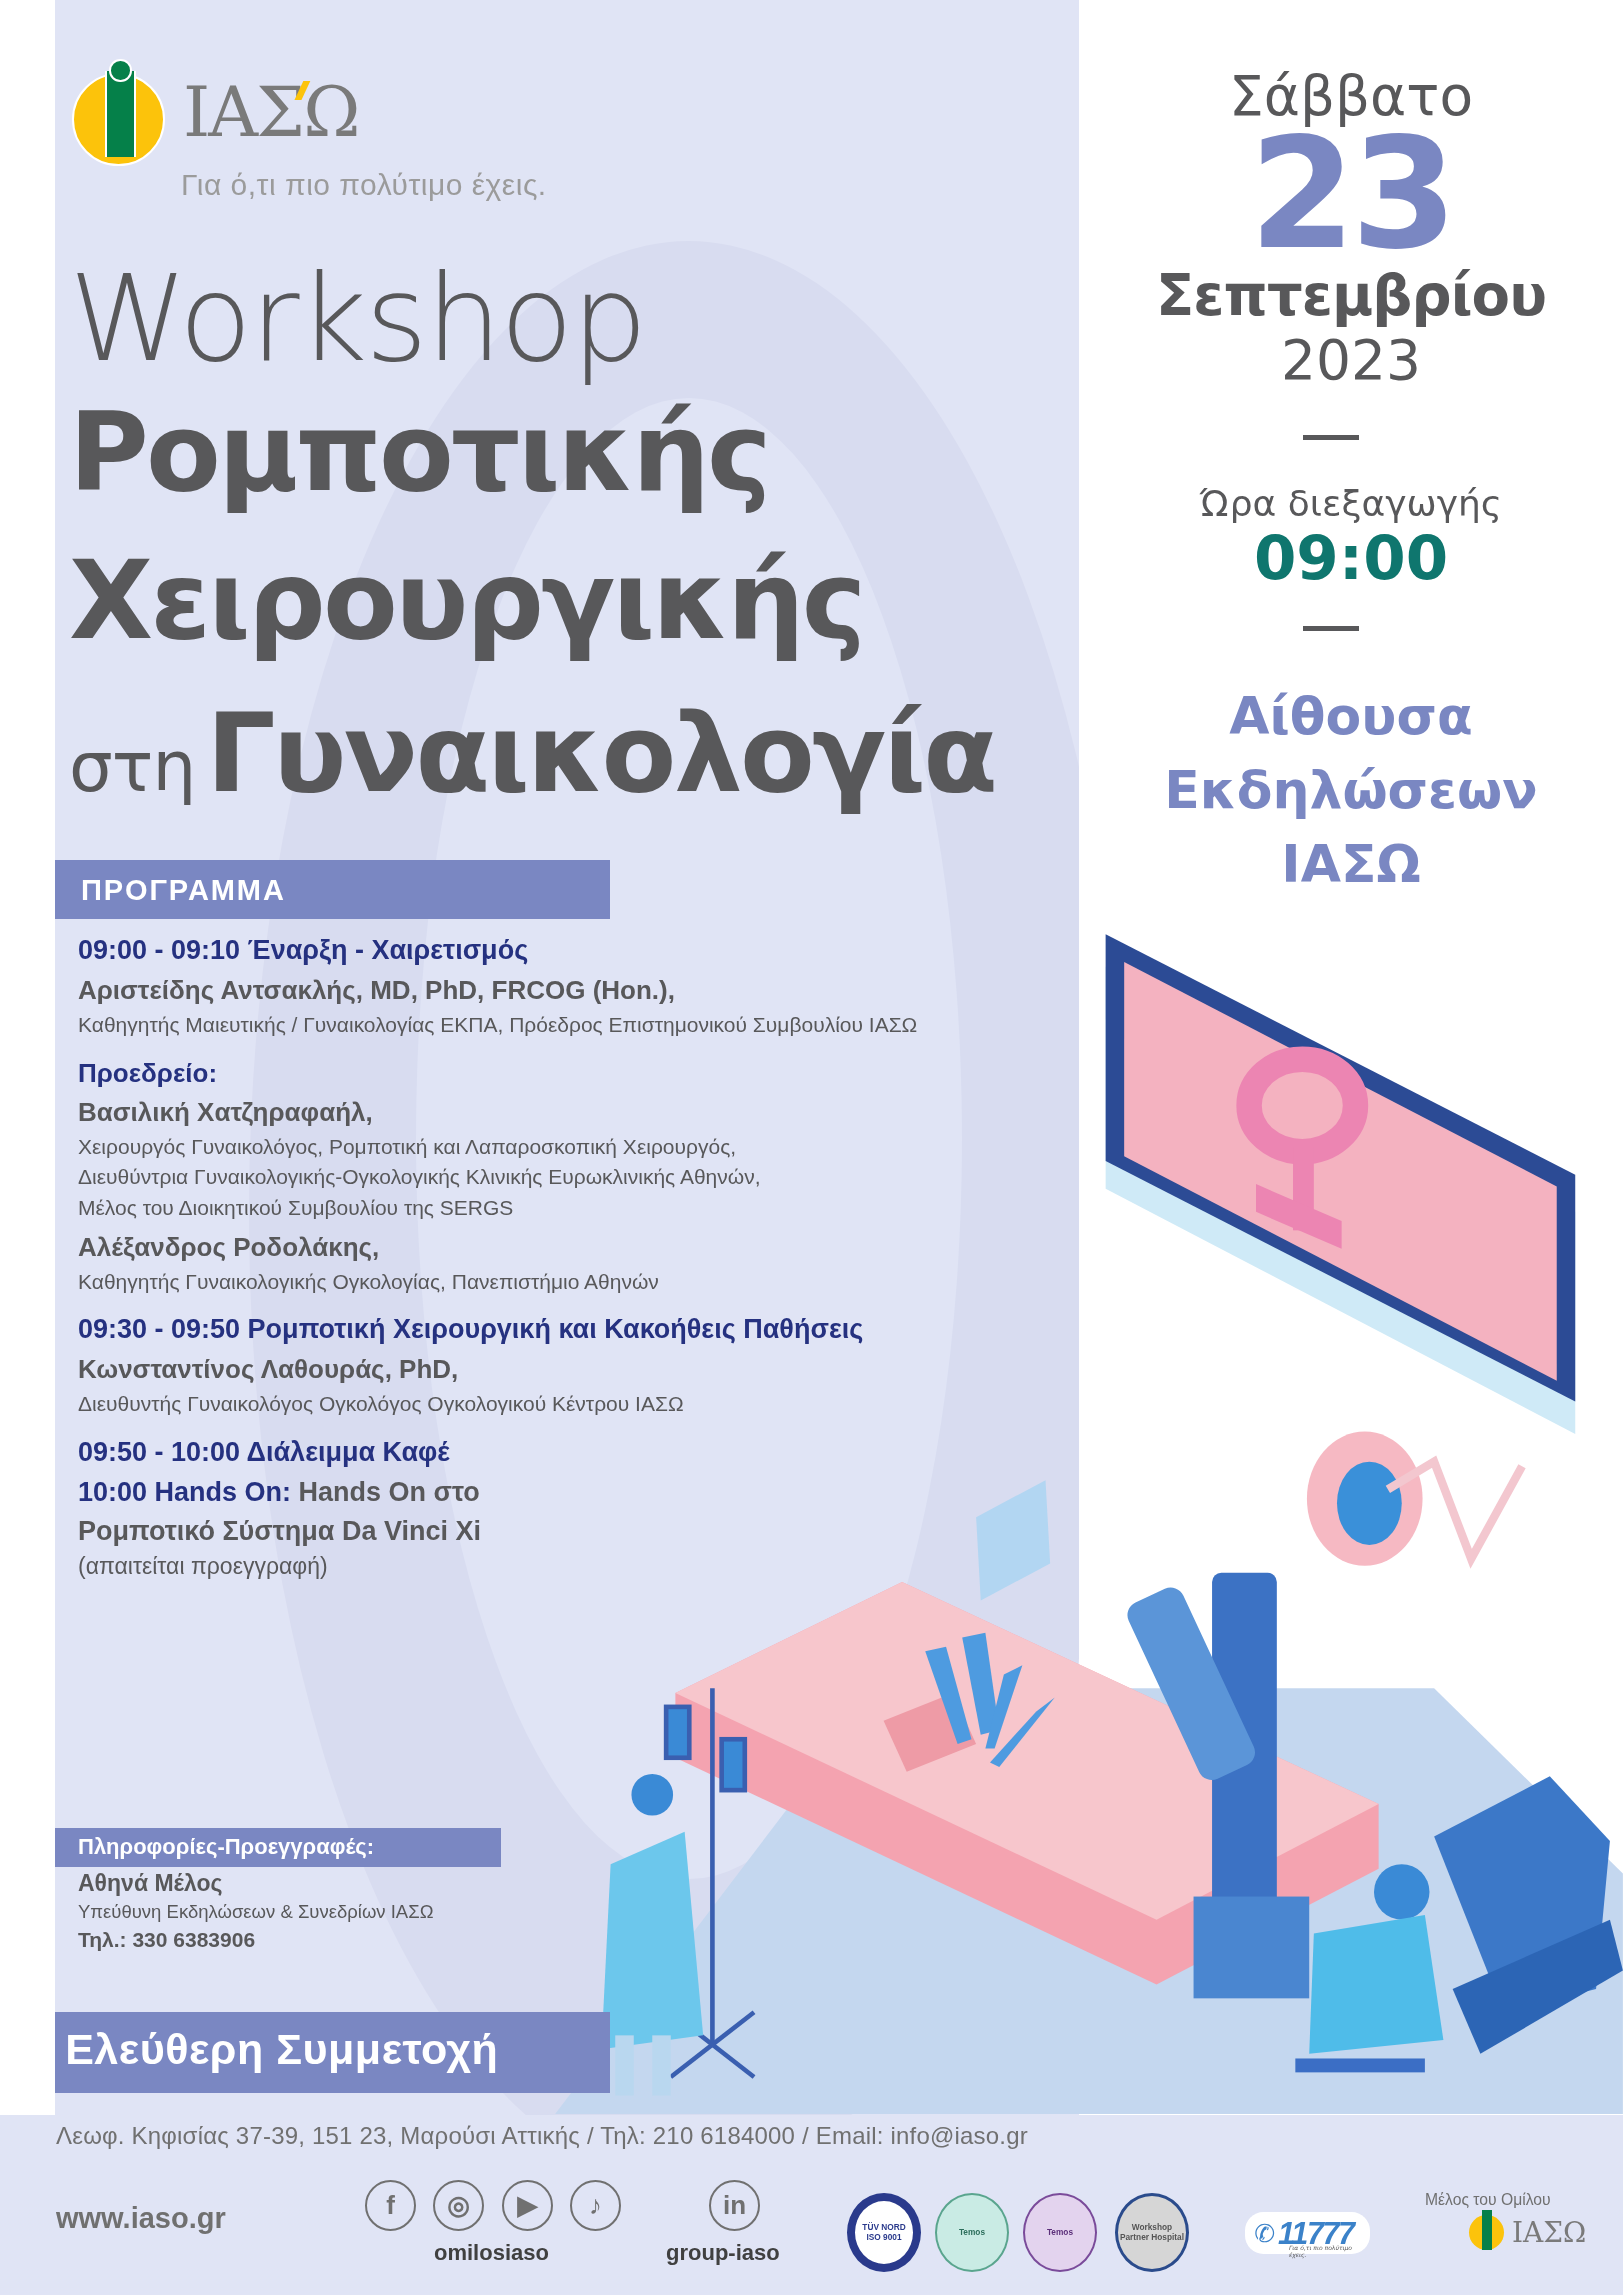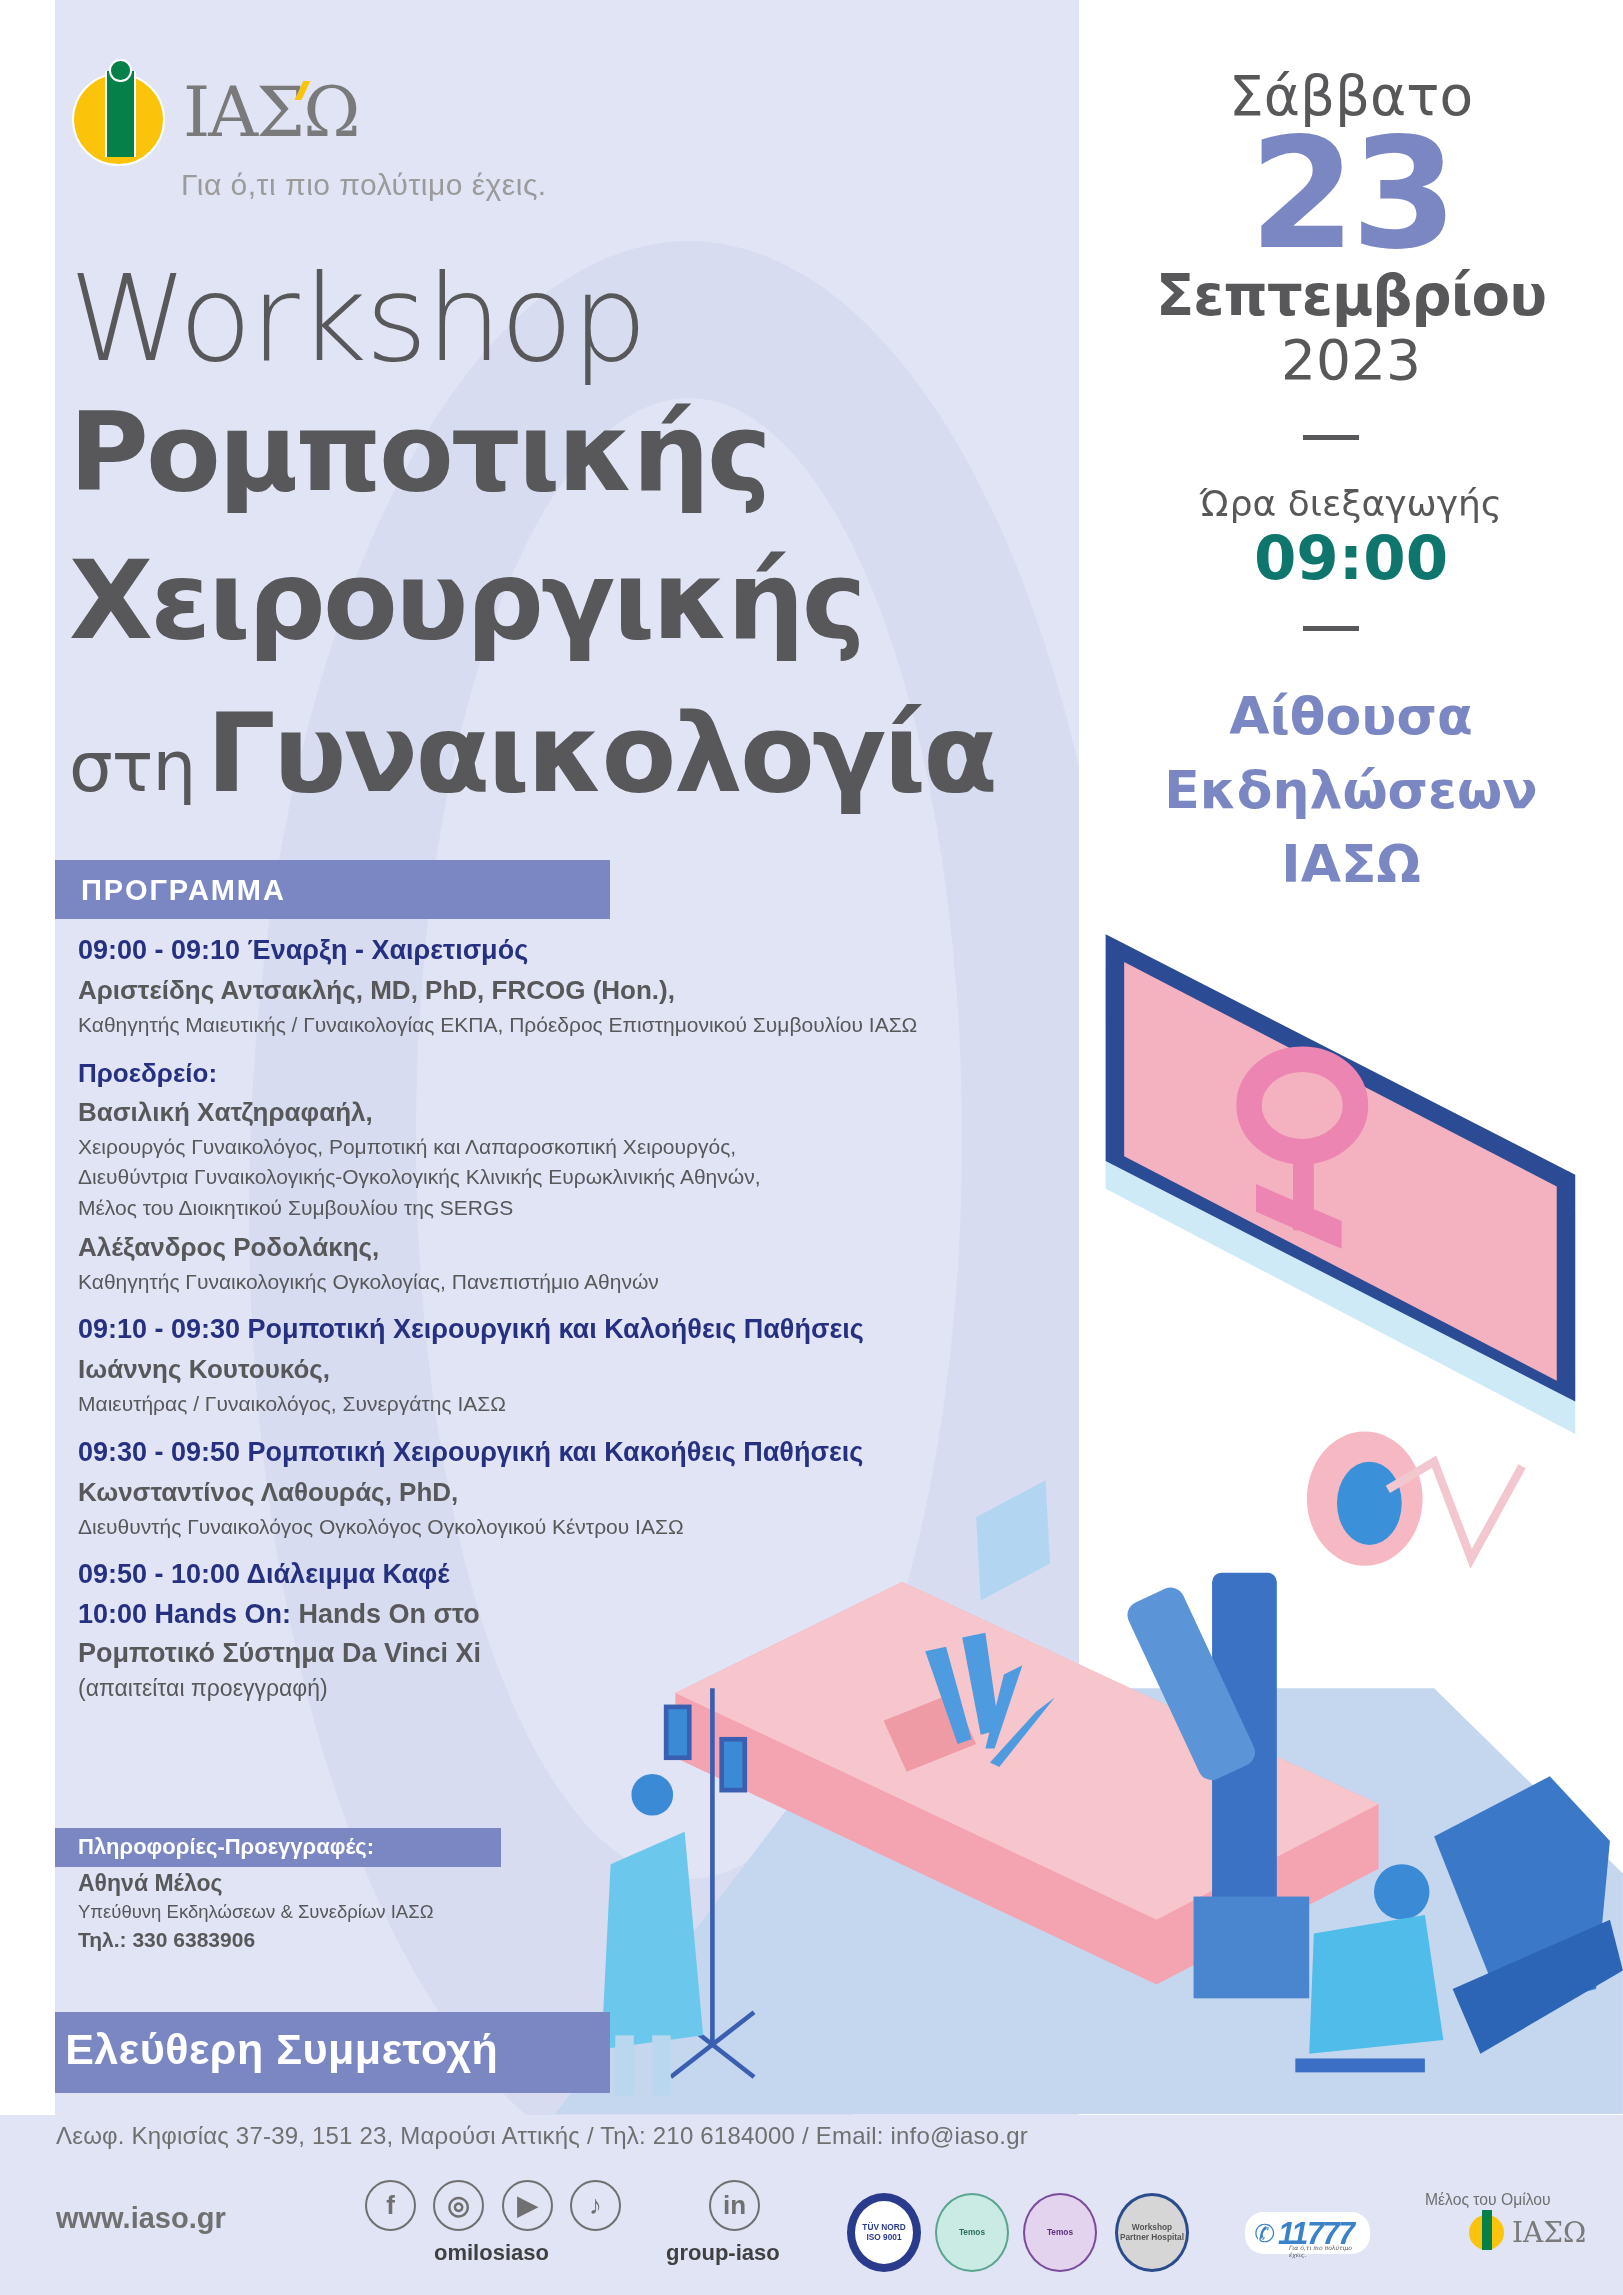--- a/index.html
+++ b/index.html
@@ -213,25 +213,20 @@
   <div class="slot">
     <div class="chair-label">Προεδρείο:</div>
     <div class="speaker">Βασιλική Χατζηραφαήλ,</div>
     <div class="role">Χειρουργός Γυναικολόγος, Ρομποτική και Λαπαροσκοπική Χειρουργός,</div>
     <div class="role">Διευθύντρια Γυναικολογικής-Ογκολογικής Κλινικής Ευρωκλινικής Αθηνών,</div>
     <div class="role">Μέλος του Διοικητικού Συμβουλίου της SERGS</div>
     <div class="speaker" style="margin-top:4.6px">Αλέξανδρος Ροδολάκης,</div>
     <div class="role">Καθηγητής Γυναικολογικής Ογκολογίας, Πανεπιστήμιο Αθηνών</div>
   </div>
 
-  <div class="slot">
-    <div class="slot-title">09:10 - 09:30 Ρομποτική Χειρουργική και Καλοήθεις Παθήσεις</div>
-    <div class="speaker">Ιωάννης Κουτουκός,</div>
-    <div class="role">Μαιευτήρας / Γυναικολόγος, Συνεργάτης ΙΑΣΩ</div>
-  </div>
 
   <div class="slot">
     <div class="slot-title">09:30 - 09:50 Ρομποτική Χειρουργική και Κακοήθεις Παθήσεις</div>
     <div class="speaker">Κωνσταντίνος Λαθουράς, PhD,</div>
     <div class="role">Διευθυντής Γυναικολόγος Ογκολόγος Ογκολογικού Κέντρου ΙΑΣΩ</div>
   </div>
 
   <div class="slot">
     <div class="slot-title">09:50 - 10:00 Διάλειμμα Καφέ</div>
     <div class="hands">

